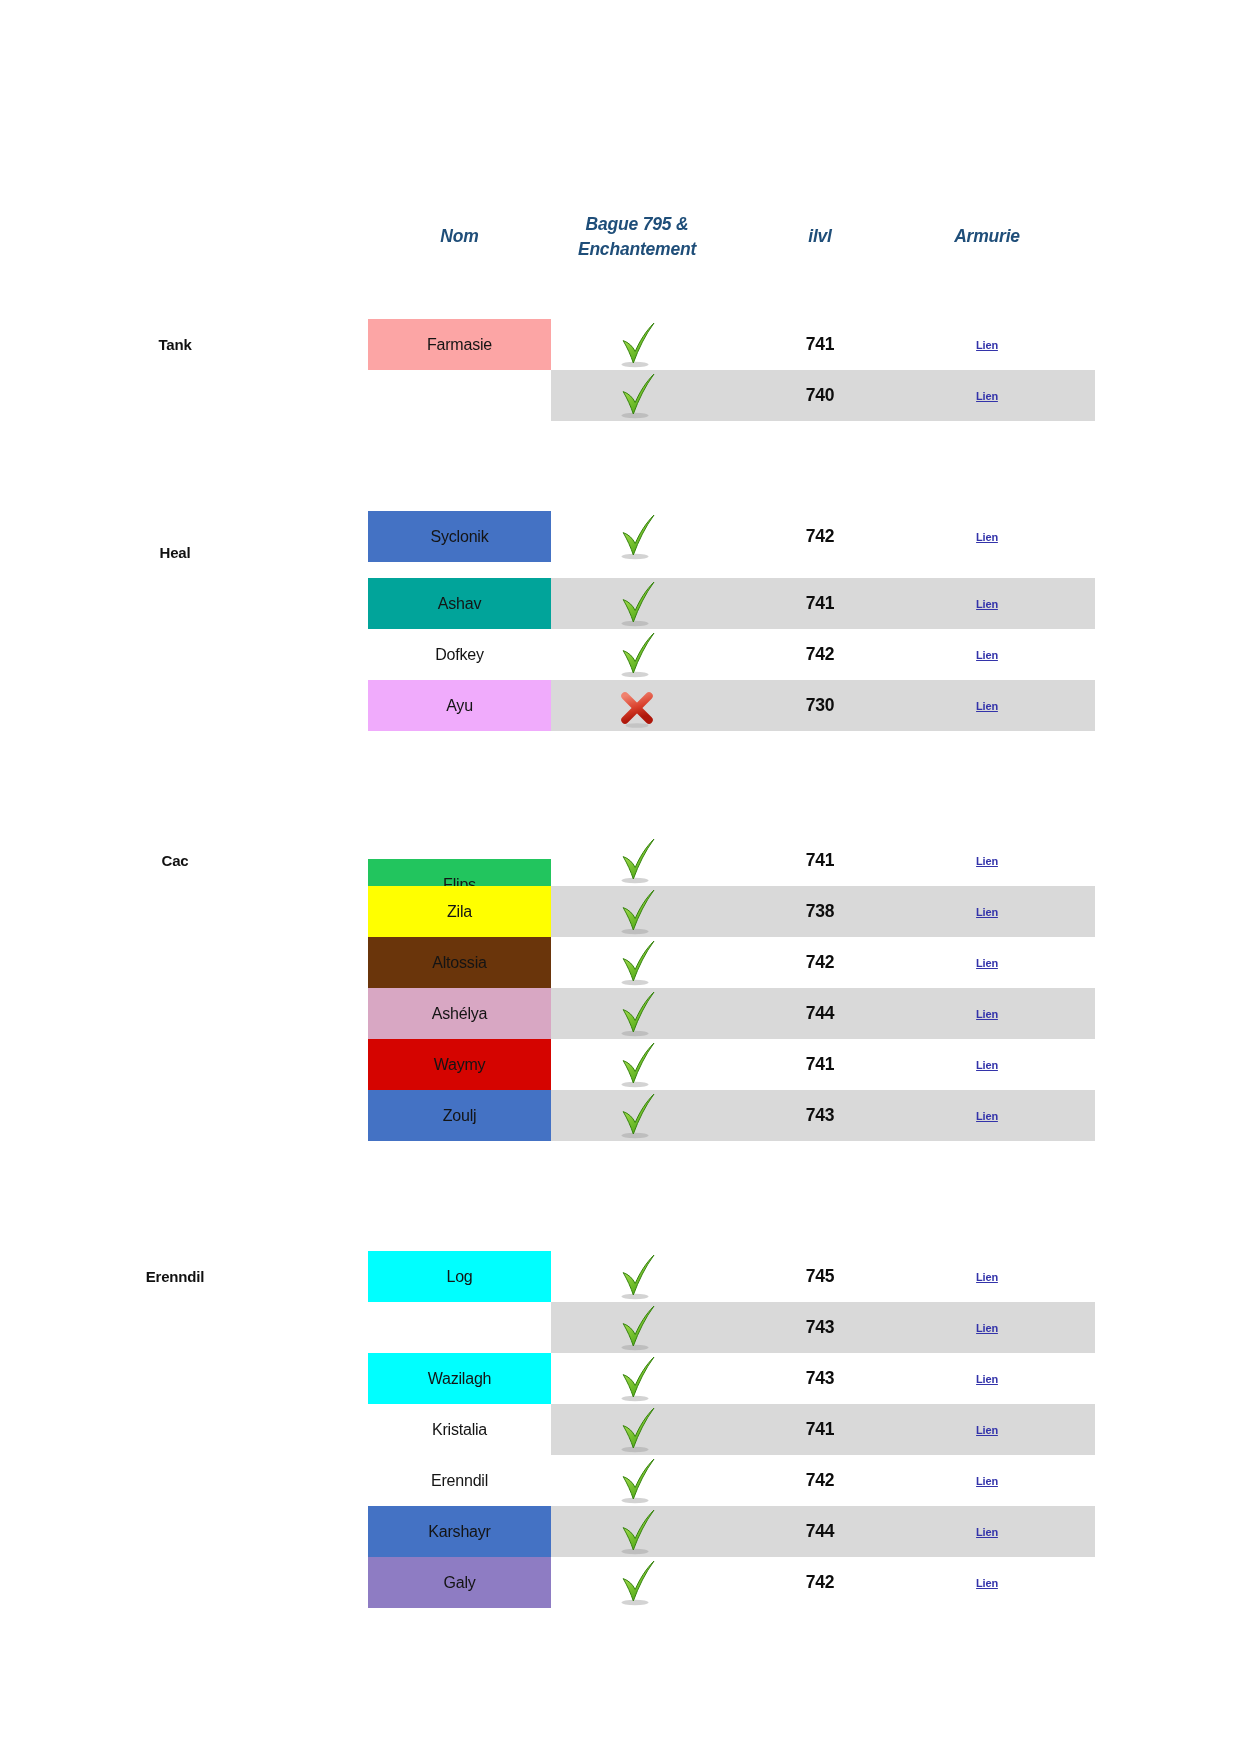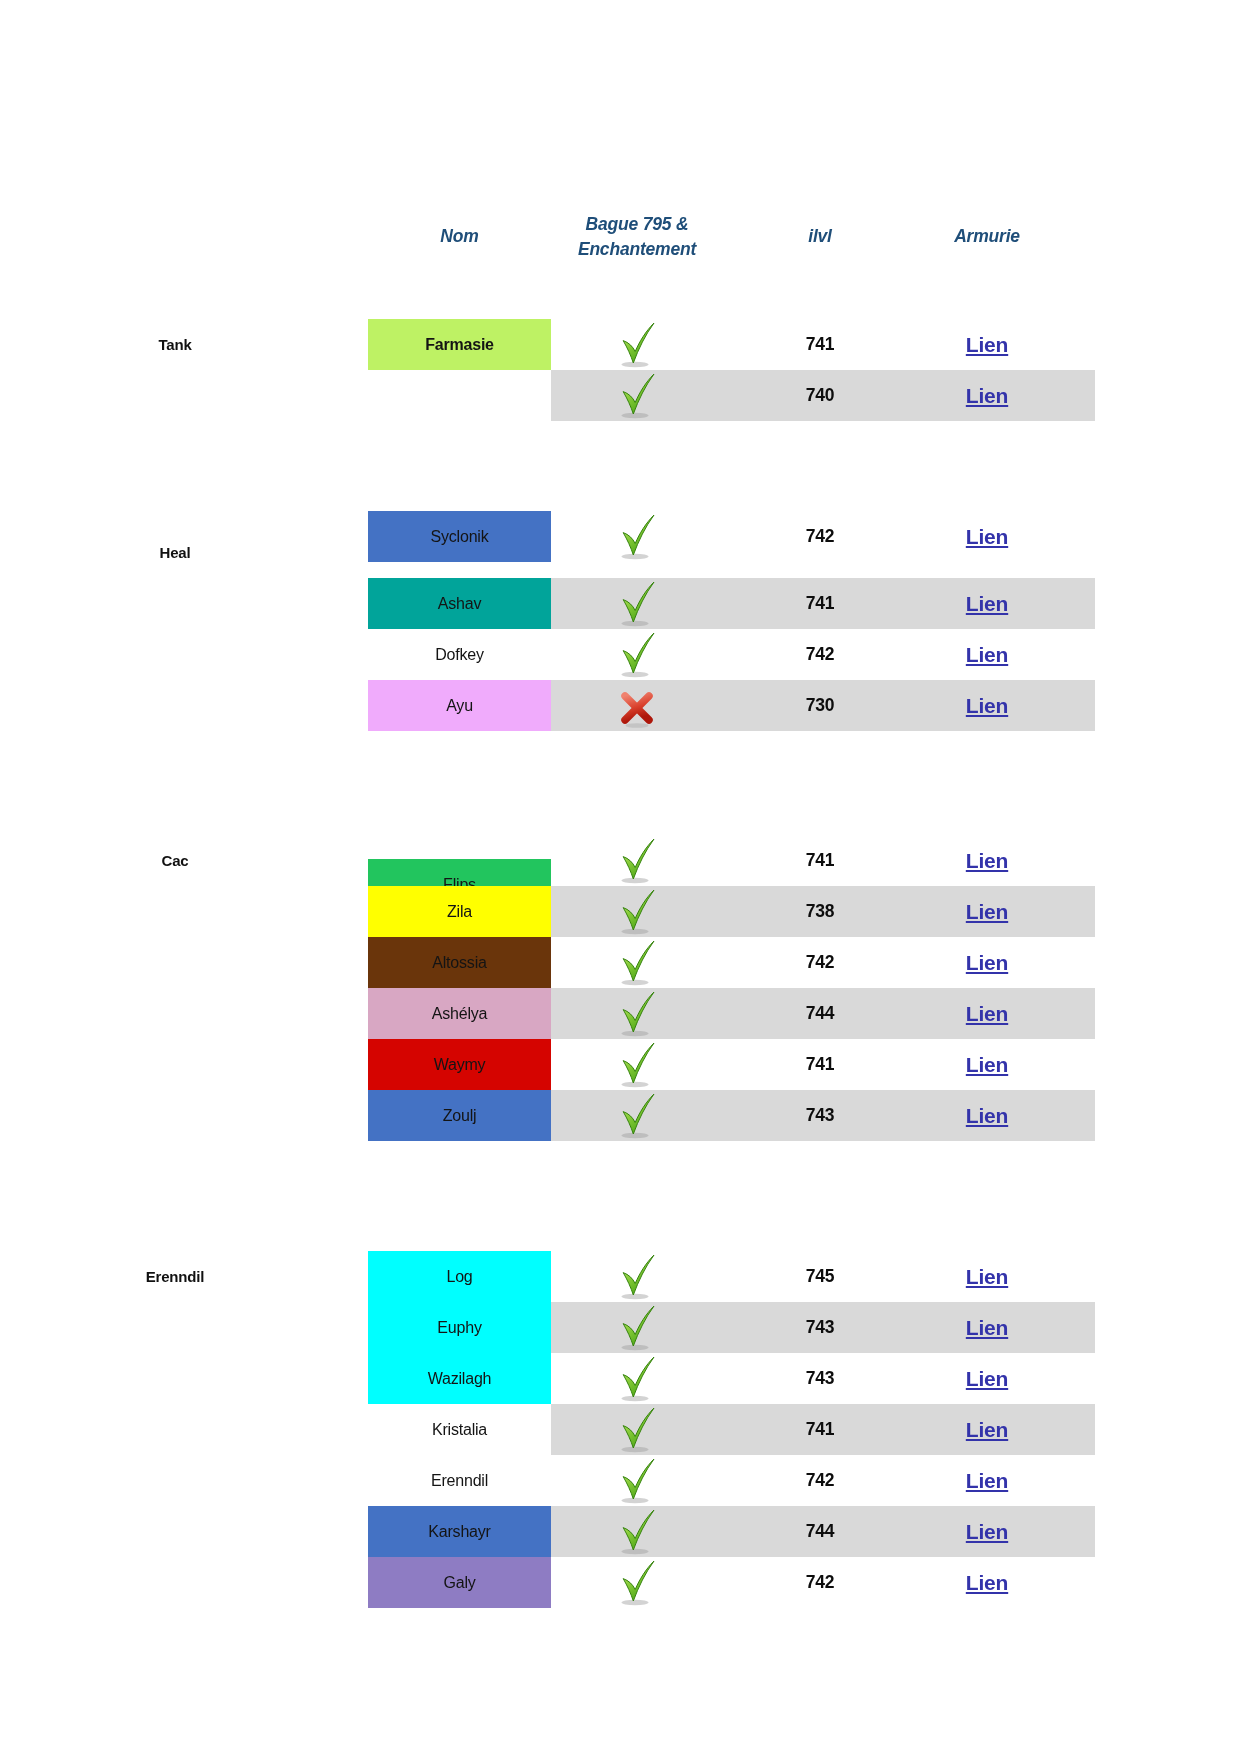--- a/index.html
+++ b/index.html
@@ -49,21 +49,21 @@
     position:absolute;left:770px;width:100px;height:51px;
     display:flex;align-items:center;justify-content:center;
     font-weight:bold;font-size:17.5px;color:#0d0d0d;letter-spacing:-0.2px;
   }
   .link-cell{
     position:absolute;left:937px;width:100px;height:51px;
     display:flex;align-items:center;justify-content:center;
   }
   .armory-link{
     color:#3333AA;text-decoration:underline;
-    font-size:21px;font-weight:600;letter-spacing:-0.2px;
+    font-size:11px;font-weight:600;letter-spacing:-0.2px;
     cursor:pointer;
   }
 </style>
 </head>
 <body>
 
 <div class="page">
 
   <svg class="svg-defs" aria-hidden="true">
     <defs>
@@ -81,21 +81,21 @@
   </svg>
 
   <div class="col-header col-nom">Nom</div>
   <div class="col-header col-bague">Bague 795 &amp; Enchantement</div>
   <div class="col-header col-ilvl">ilvl</div>
   <div class="col-header col-armurie">Armurie</div>
 
   <div id="table-body">
       <div class="group-label" style="top: 319px;">Tank</div>
       <div style="position: absolute; left: 0px; top: 319px; width: 1241px; height: 51px;">
-        <div class="name-cell" style="background: #bef264; font-weight: bold;">
+        <div class="name-cell" style="background: #fca5a5;">
           <div>Farmasie</div>
         </div>
         <div class="check-box">
   <svg width="42" height="46" viewBox="0 0 42 46">
     <ellipse cx="19" cy="42.5" rx="13.5" ry="2.8" fill="#9e9e9e" opacity="0.45"></ellipse>
     <path d="M38 1 C29.5 9.5 23.5 19.5 19.2 29.5 C16.6 24.3 12.8 20.6 7.2 18.6 C11.3 25.8 14.9 33.4 17.3 41 C22.6 26.6 29.3 12.9 38 1 Z" fill="url(#gcheck)" stroke="#35830D" stroke-width="1"></path>
   </svg>
 </div>
         <div class="ilvl-cell">741</div>
         <div class="link-cell">
@@ -284,23 +284,20 @@
     <path d="M38 1 C29.5 9.5 23.5 19.5 19.2 29.5 C16.6 24.3 12.8 20.6 7.2 18.6 C11.3 25.8 14.9 33.4 17.3 41 C22.6 26.6 29.3 12.9 38 1 Z" fill="url(#gcheck)" stroke="#35830D" stroke-width="1"></path>
   </svg>
 </div>
         <div class="ilvl-cell">745</div>
         <div class="link-cell">
           <span class="armory-link">Lien</span>
         </div>
       </div>
       <div style="position: absolute; left: 0px; top: 1302px; width: 1241px; height: 51px;">
         <div class="row-band"></div>
-        <div class="name-cell" style="background: rgb(0, 255, 255);">
-          <div>Euphy</div>
-        </div>
         <div class="check-box">
   <svg width="42" height="46" viewBox="0 0 42 46">
     <ellipse cx="19" cy="42.5" rx="13.5" ry="2.8" fill="#9e9e9e" opacity="0.45"></ellipse>
     <path d="M38 1 C29.5 9.5 23.5 19.5 19.2 29.5 C16.6 24.3 12.8 20.6 7.2 18.6 C11.3 25.8 14.9 33.4 17.3 41 C22.6 26.6 29.3 12.9 38 1 Z" fill="url(#gcheck)" stroke="#35830D" stroke-width="1"></path>
   </svg>
 </div>
         <div class="ilvl-cell">743</div>
         <div class="link-cell">
           <span class="armory-link">Lien</span>
         </div>

